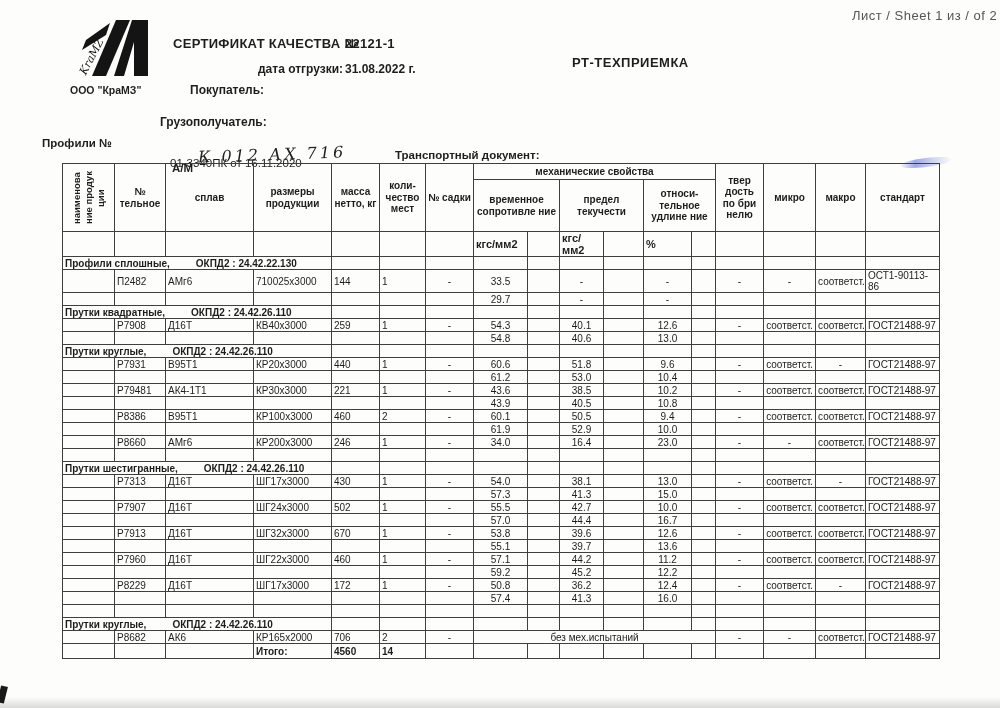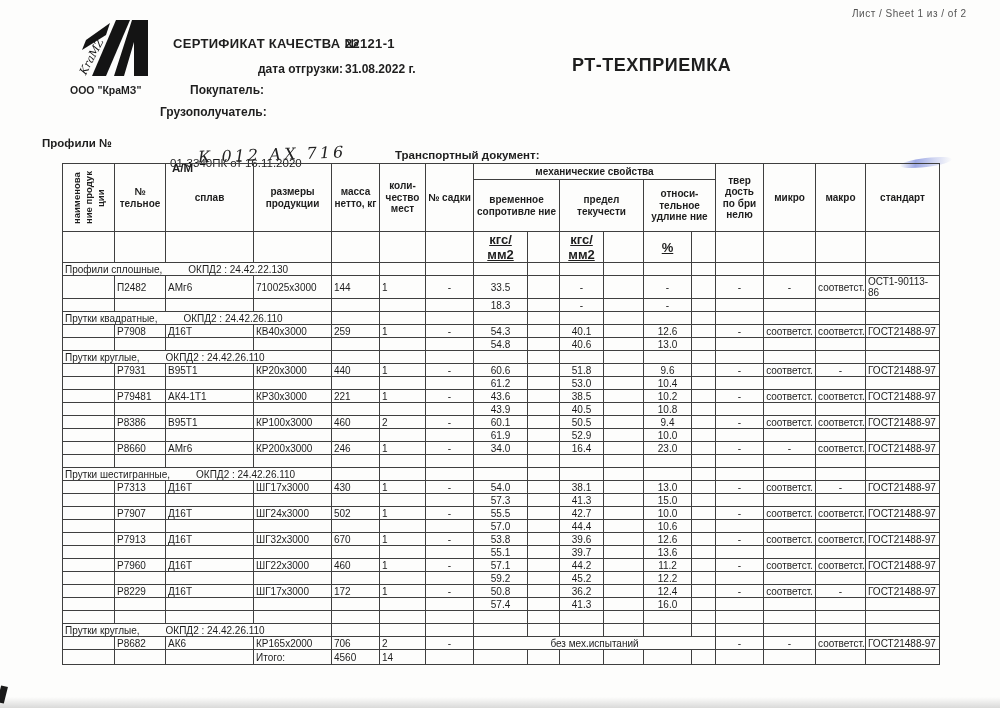--- a/index.html
+++ b/index.html
@@ -2,54 +2,54 @@
 <html><head>
 <meta charset="utf-8">
 <style>
   html,body { margin:0; padding:0; background:#e9e9e9; }
   .page {
     position:relative; width:1000px; height:708px; background:#fdfdfc;
     font-family:"Liberation Sans", sans-serif; color:#1e1e1e; overflow:hidden;
   }
   .abs { position:absolute; }
   .b { font-weight:bold; }
-  .sheet-info { font-size:10px; color:#555; letter-spacing:0.5px; }
+  .sheet-info { font-size:13px; color:#555; letter-spacing:0.5px; }
   .title { font-size:13px; font-weight:bold; letter-spacing:0.3px; }
   .hline { font-size:12px; font-weight:bold; }
-  .rt { font-size:18px; font-weight:bold; letter-spacing:0.5px; }
+  .rt { font-size:13px; font-weight:bold; letter-spacing:0.5px; }
   .contract { font-size:11.5px; }
   .handwrite {
     font-family:"DejaVu Serif", serif; font-style:italic; font-size:16px;
     letter-spacing:3px; transform:rotate(-2deg); color:#222;
   }
   .logo-caption { font-size:10.5px; font-weight:bold; }
 
   
   table.doc { border-collapse:collapse; table-layout:fixed; width:878px;
     border:1.5px solid #333; }
   table.doc th, table.doc td {
     border:1px solid #3f3f3f; padding:0 2px; overflow:hidden;
     font-size:10px; color:#1d1d1d; vertical-align:middle;
   }
   table.doc thead th { font-weight:bold; text-align:center; font-size:10px; line-height:1.15; }
   tr.h1 { height:16px; }
   tr.h2 { height:52px; }
   tr.units { height:13px; }
-  tr.units td { font-size:13px; font-weight:bold; text-align:center;text-decoration:underline; }
+  tr.units td { font-size:11px; font-weight:bold; text-align:left; }
   tr.body-row { height:13px; }
   tr.section-row { height:13px; }
   tr.totals-row { height:15px; }
   td.c { text-align:center; }
   td.r { text-align:left; padding-right:3px; }
   td.l { text-align:left; padding-left:3px; }
   td.small { font-size:8.3px; }
   td.std { font-size:9px; padding-left:2px; }
-  td.section-cell { font-weight:normal; font-size:10px; padding-left:4px; white-space:nowrap; }
+  td.section-cell { font-weight:bold; font-size:10px; padding-left:4px; white-space:nowrap; }
   td.section-cell .okpd { margin-left:26px; }
-  td.bold { font-weight:normal;margin-top:8px; }
+  td.bold { font-weight:bold;margin-top:8px; }
   .v-text {
     writing-mode:vertical-rl; transform:rotate(180deg);
     height:66px; margin:0 auto; font-size:9.5px; font-weight:bold; line-height:1.25;
     text-align:center;
   }
   .nowrap { white-space:nowrap; }
 
   
   .blue-smudge {
     width:52px; height:9px; transform:rotate(-7deg); border-radius:60%;
@@ -78,21 +78,21 @@
     <div class="logo-caption" style="margin-top:-6px; margin-left:4px;">ООО "КраМЗ"</div>
   </div>
 
   <div class="abs title" style="left:173px; top:36px;">СЕРТИФИКАТ КАЧЕСТВА №</div>
   <div class="abs title" style="left:345px; top:36px;">22121-1</div>
 
   <div class="abs hline" style="left:258px; top:62px;">дата отгрузки:</div>
   <div class="abs hline" style="left:345px; top:62px;text-align:right;">31.08.2022 г.</div>
 
   <div class="abs hline" style="left:190px; top:83px;">Покупатель:</div>
-  <div class="abs hline" style="left:160px; top:105px;">Грузополучатель:</div>
+  <div class="abs hline" style="left:160px; top:115px;">Грузополучатель:</div>
 
   <div class="abs rt" style="left:572px; top:55px;">РТ-ТЕХПРИЕМКА</div>
 
   <div class="abs contract b" style="left:42px; top:137px;">Профили №</div>
   <div class="abs contract" style="left:170px; top:149px;margin-top:8px;">01-3340ПК от 16.11.2020</div>
   <div class="abs contract b" style="left:172px; top:162px;">А/М</div>
   <div class="abs handwrite" style="left:198px; top:145px;">К 012 АХ 716</div>
   <div class="abs contract b" style="left:395px; top:149px;">Транспортный документ:</div>
 
   <div class="abs blue-smudge" style="left:900px; top:158px;"></div>
@@ -197,21 +197,21 @@
             <td class="std">ОСТ1-90113-86</td>
           </tr>
           <tr class="body-row">
             <td></td>
             <td class="l"></td>
             <td class="l"></td>
             <td class="l"></td>
             <td class="r"></td>
             <td class="r"></td>
             <td class="c"></td>
-            <td class="c">18.3</td>
+            <td class="c">29.7</td>
             <td></td>
             <td class="c">-</td>
             <td></td>
             <td class="c">-</td>
             <td></td>
             <td class="c"></td>
             <td class="c small"></td>
             <td class="c small"></td>
             <td class="std"></td>
           </tr>
@@ -515,21 +515,21 @@
             <td class="l"></td>
             <td class="l"></td>
             <td class="l"></td>
             <td class="r"></td>
             <td class="r"></td>
             <td class="c"></td>
             <td class="c">57.0</td>
             <td></td>
             <td class="c">44.4</td>
             <td></td>
-            <td class="c">10.6</td>
+            <td class="c">16.7</td>
             <td></td>
             <td class="c"></td>
             <td class="c small"></td>
             <td class="c small"></td>
             <td class="std"></td>
           </tr>
           <tr class="body-row">
             <td></td>
             <td class="l">Р7913</td>
             <td class="l">Д16Т</td>

